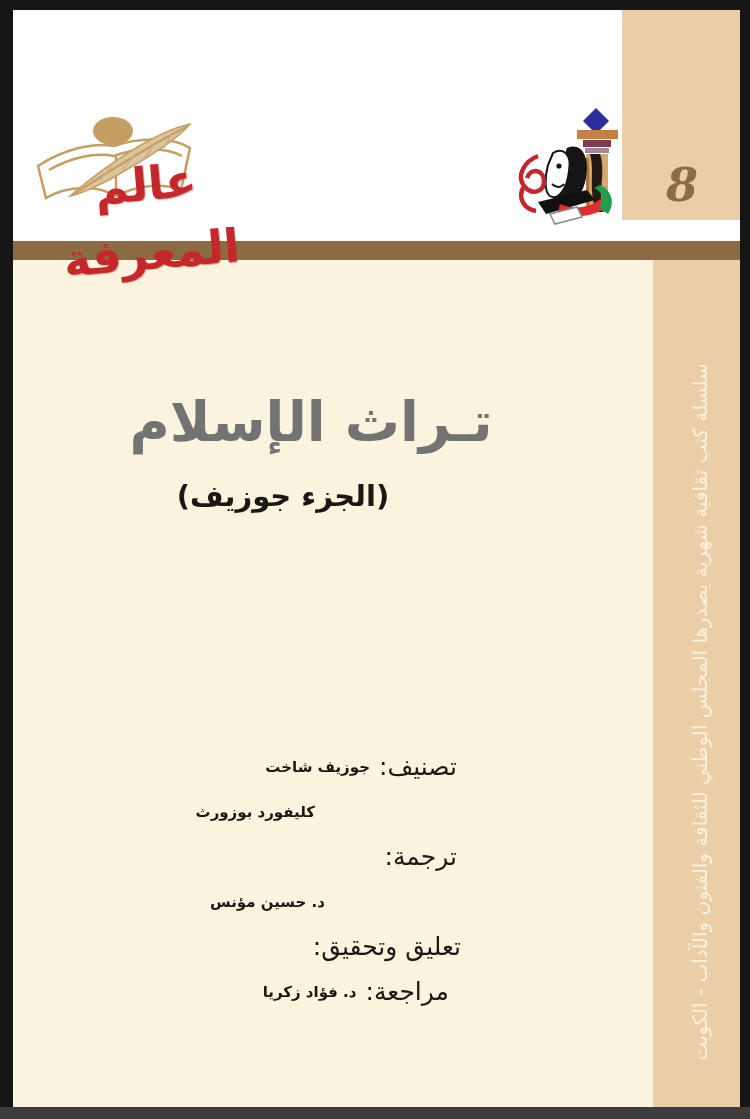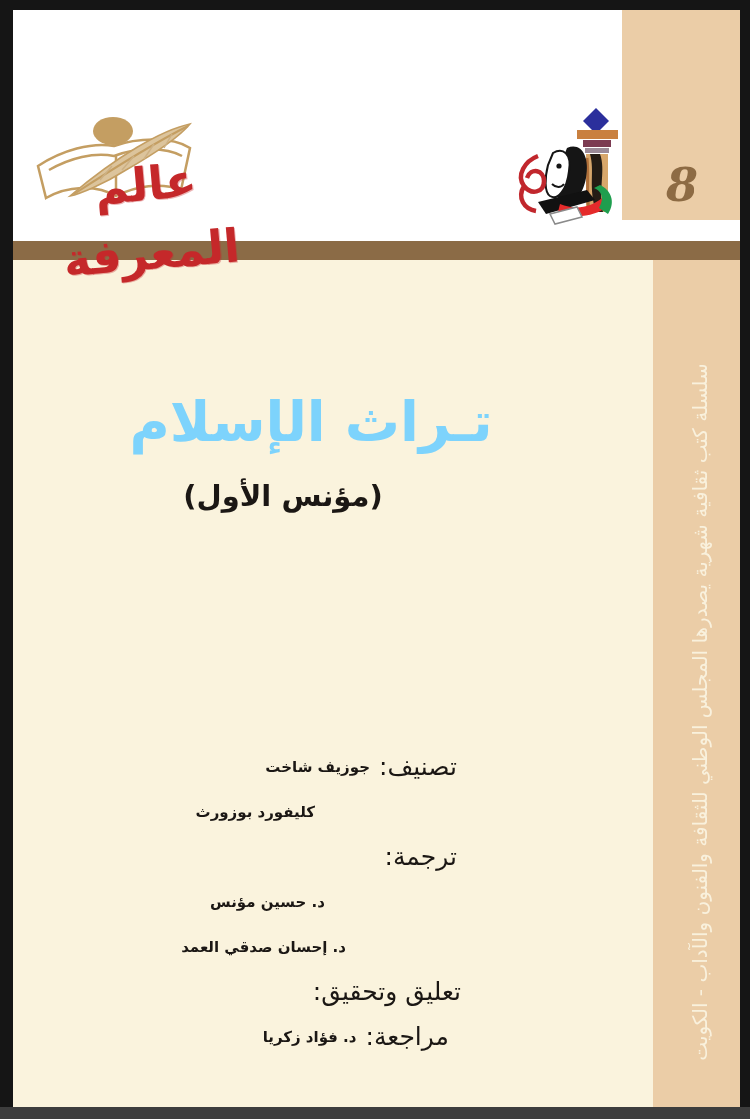--- a/index.html
+++ b/index.html
@@ -28,21 +28,21 @@
   }
   .marifa-logo-svg{left:22px;top:104px;}
   .marifa-calligraphy{
     left:26px;top:150px;width:245px;text-align:center;direction:rtl;
     font-size:46px;font-weight:bold;color:#c5282a;
     transform:rotate(-5deg);line-height:1.5;text-shadow:1px 1px 0 rgba(197,40,42,.35);
   }
   .nccal-logo-svg{left:505px;top:98px;}
   .title{
     left:13px;top:390px;width:596px;text-align:center;direction:rtl;
-    font-size:55px;font-weight:bold;color:#7dd3fc;letter-spacing:1px;
+    font-size:55px;font-weight:bold;color:#737373;letter-spacing:1px;
   }
   .subtitle{
     left:13px;top:479px;width:540px;text-align:center;direction:rtl;
     font-size:29px;font-weight:bold;color:#1b1714;
   }
   .credits{left:13px;top:744px;width:640px;direction:rtl;}
   .credit-row{
     display:flex;align-items:center;height:45px;direction:rtl;
     justify-content:flex-start;color:#1b1714;
   }
@@ -103,39 +103,36 @@
       <path d="M47,86 C51,90 56,90 59,86" fill="none" stroke="#151515" stroke-width="2"></path>
     </g>
     <path d="M33,58 C20,63 11,77 19,88 C26,97 39,95 39,83 C39,72 26,69 22,80 M19,88 C12,100 19,111 31,113" fill="none" stroke="#c1272d" stroke-width="4.5"></path>
     <polygon points="33,104 82,92 90,102 41,116" fill="#111111"></polygon>
     <path d="M55,106 C70,112 85,110 97,100 L103,108 C90,119 68,121 53,114 Z" fill="#e52b2b"></path>
     <path d="M95,87 C106,92 111,104 103,116 L94,110 C100,99 96,93 89,90 Z" fill="#1f9e4e"></path>
     <polygon points="45,116 72,109 77,119 50,126" fill="#ffffff" stroke="#8a8a8a" stroke-width="1.5"></polygon>
   </svg>
 
   <div class="abs title">تـراث الإسلام</div>
-  <div class="abs subtitle">(مؤنس الأول)</div>
+  <div class="abs subtitle">(الجزء جوزيف)</div>
 
   <div class="abs credits">
     <div class="credit-row" style="padding-right:196px">
       <span class="credit-label">تصنيف:</span>
       <span class="credit-name">جوزيف شاخت</span>
     </div>
     <div class="credit-row" style="padding-right:338px">
       <span class="credit-name">كليفورد بوزورث</span>
     </div>
     <div class="credit-row" style="padding-right:196px">
       <span class="credit-label">ترجمة:</span>
     </div>
     <div class="credit-row" style="padding-right:328px">
       <span class="credit-name">د. حسين مؤنس</span>
     </div>
-    <div class="credit-row" style="padding-right:307px">
-      <span class="credit-name">د. إحسان صدقي العمد</span>
-    </div>
     <div class="credit-row" style="padding-right:192px">
       <span class="credit-label">تعليق وتحقيق:</span>
     </div>
     <div class="credit-row" style="padding-right:204px">
       <span class="credit-label">مراجعة:</span>
       <span class="credit-name">د. فؤاد زكريا</span>
     </div>
   </div>
 
 </div>

